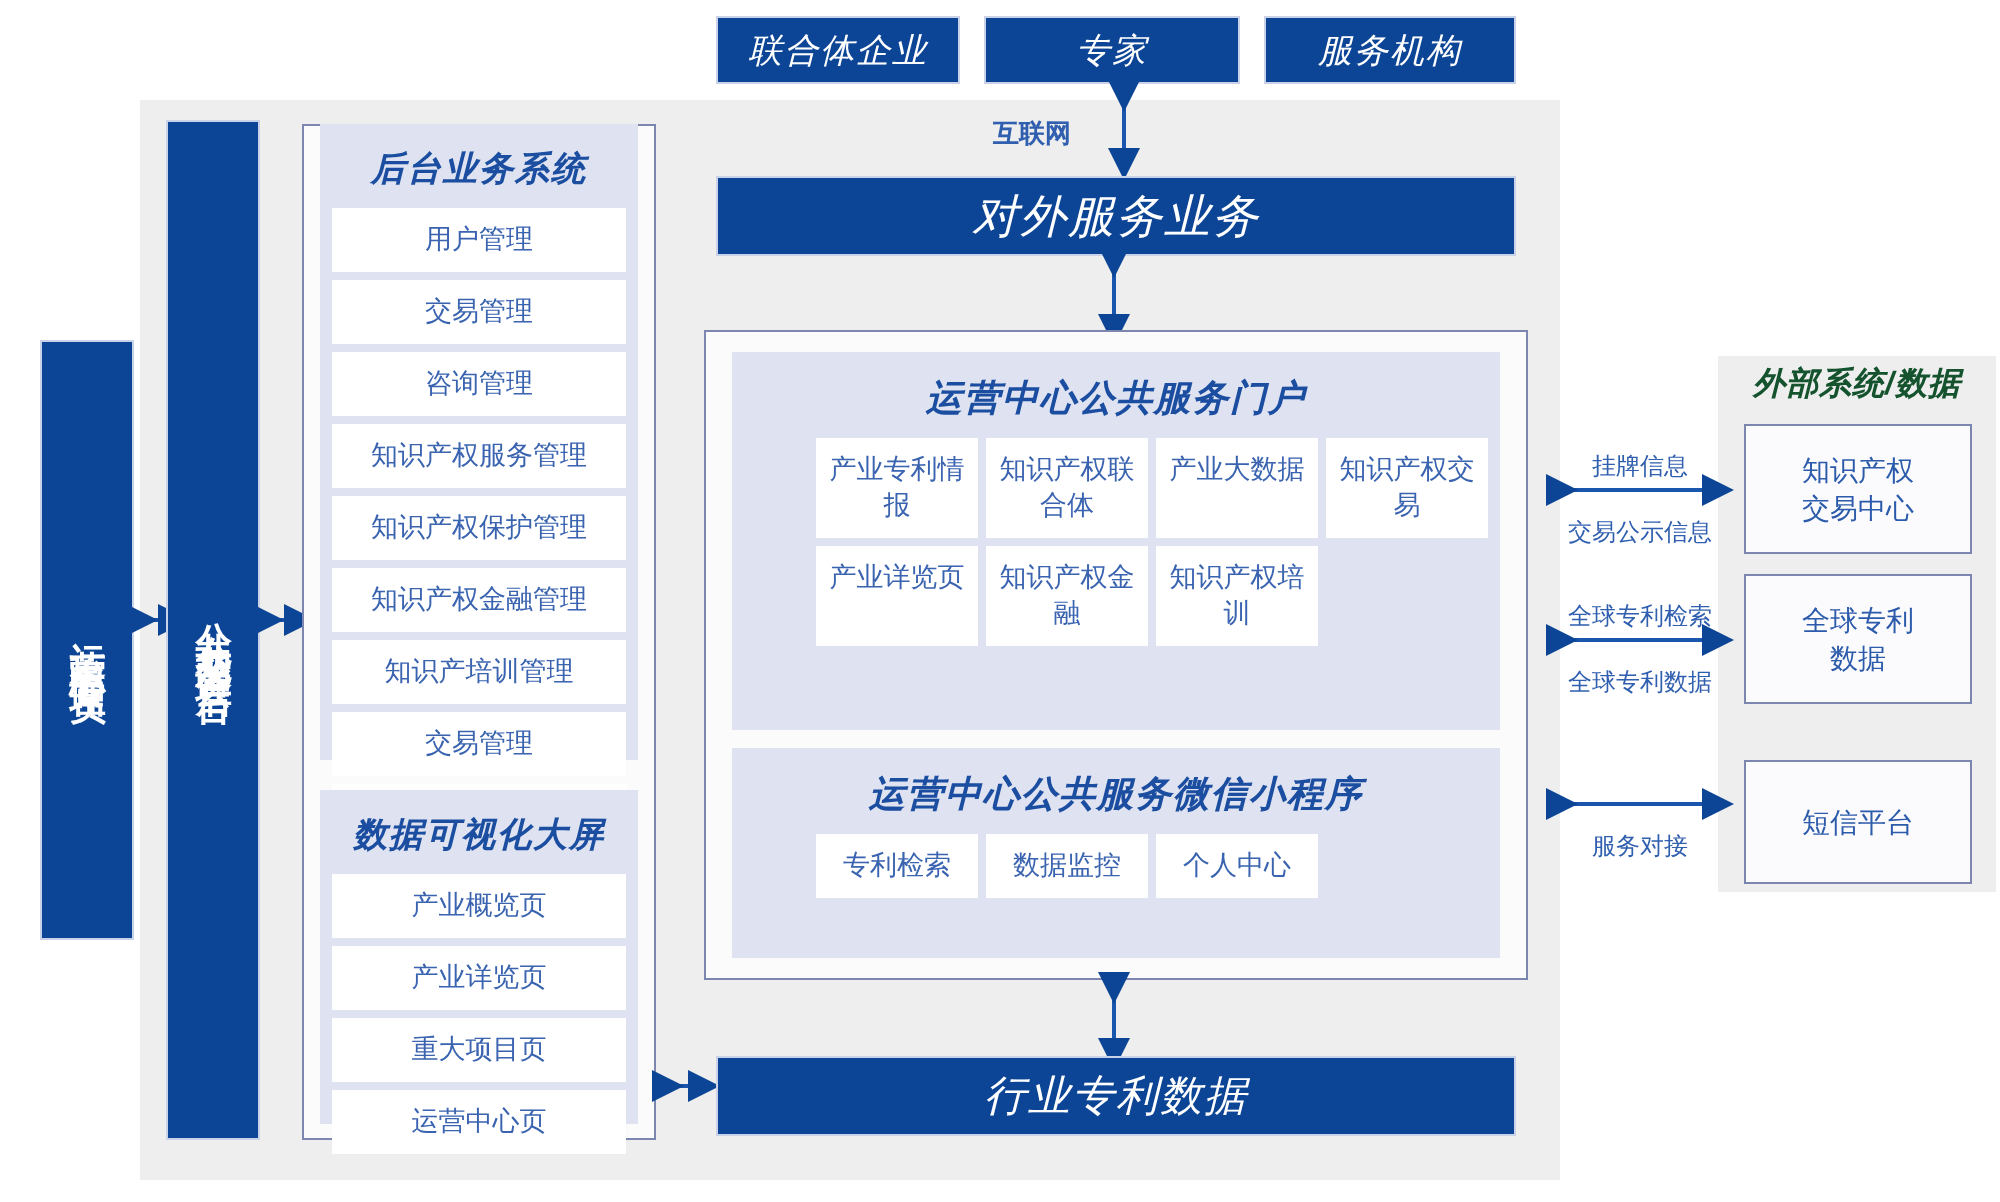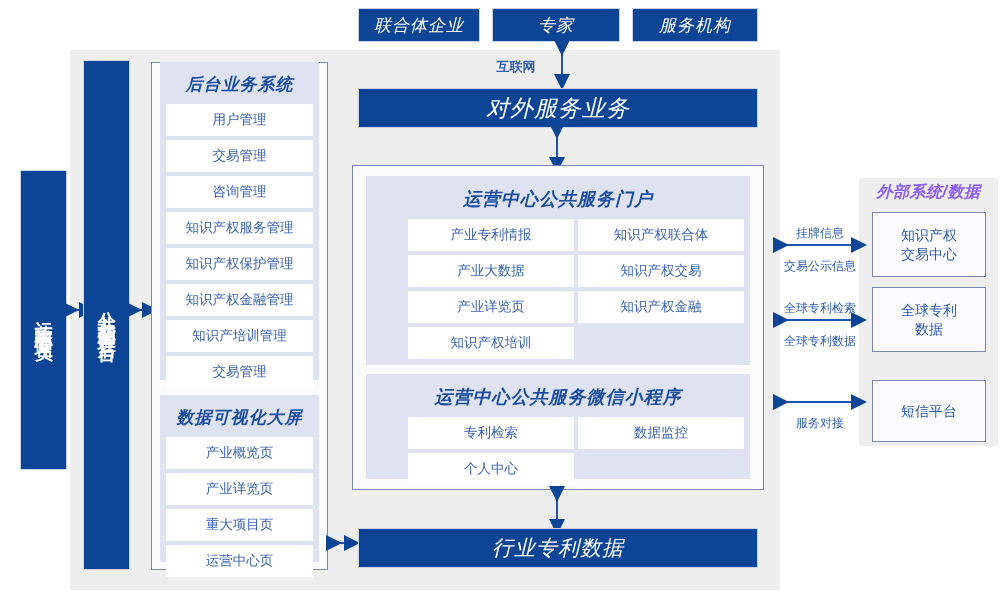--- a/index.html
+++ b/index.html
@@ -77,31 +77,31 @@
     background:#ffffff;
     color:#3a63b0;
     font-size:13.5px;
     text-align:center;
     padding:7px 2px;
     margin-bottom:4px;
     box-sizing:border-box;
   }
   .cell:last-child{margin-bottom:0;}
 
-  .grid2{display:grid;grid-template-columns:1fr 1fr;gap:4px;margin-left:36px;}
+  .grid2{display:grid;grid-template-columns:1fr 1fr 1fr 1fr;gap:4px;margin-left:36px;}
   .grid2 .cell{margin-bottom:0;}
 
   
   .ext-panel{
     position:absolute;
     background:#eeeeee;
   }
   .ext-title{
     position:absolute;
-    color:#8b5cf6;
+    color:#14532d;
     font-weight:bold;
     font-style:italic;
     font-size:16px;
     letter-spacing:0.5px;
     text-align:center;
     width:100%;
   }
   .ext-box{
     position:absolute;
     background:#fbfbfd;

